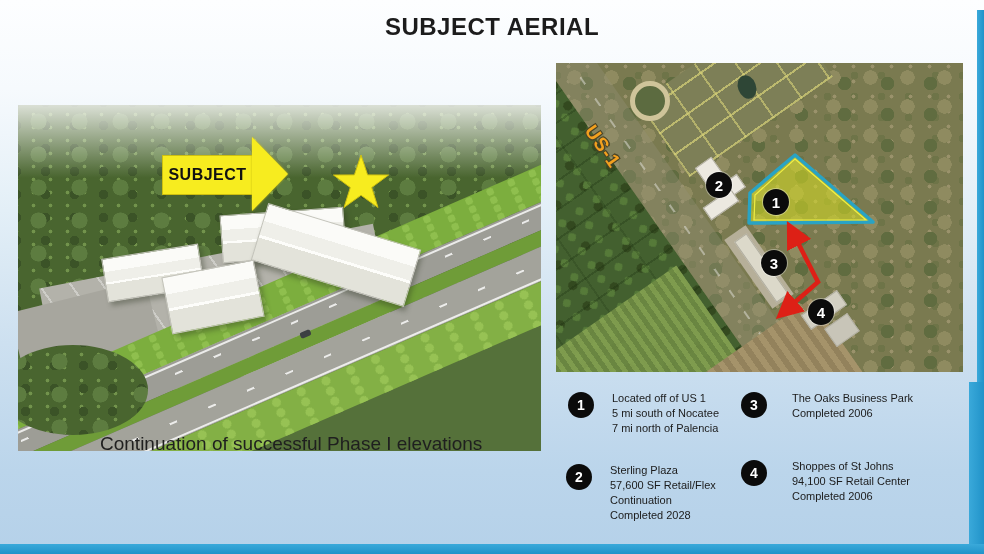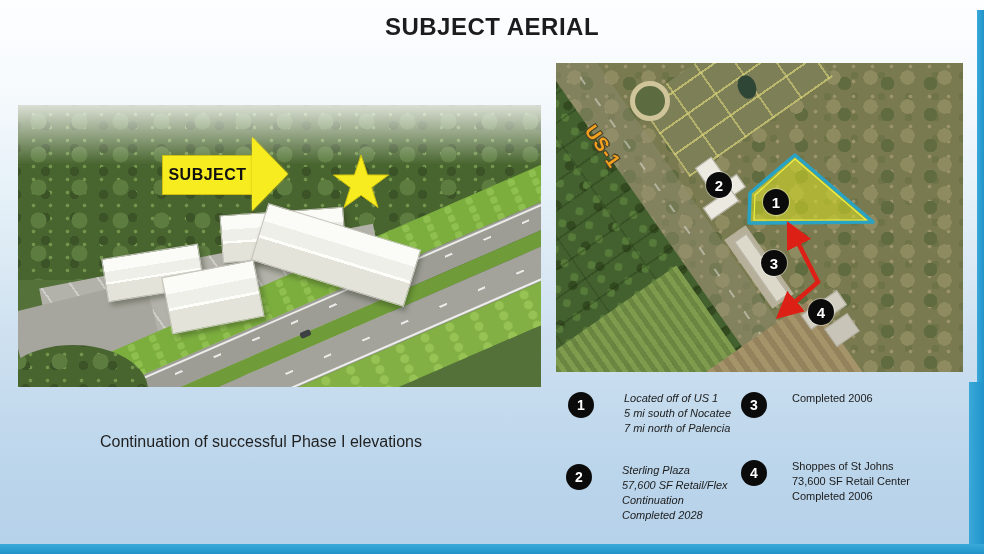--- a/index.html
+++ b/index.html
@@ -10,21 +10,21 @@
   }
   
   .bar-bottom{position:absolute;left:0;bottom:0;width:984px;height:10px;background:linear-gradient(180deg,#3aa9da,#2193c9);}
   .bar-right-top{position:absolute;left:977px;top:10px;width:7px;height:372px;background:linear-gradient(90deg,#3aa9da,#2193c9);}
   .bar-right-bottom{position:absolute;left:969px;top:382px;width:15px;height:172px;background:linear-gradient(90deg,#3aa9da,#2193c9);}
 
   .title{position:absolute;left:0;top:13px;width:984px;text-align:center;
     font-size:24px;font-weight:700;letter-spacing:.5px;color:#1c1c1c;}
 
   
-  .photo{position:absolute;left:18px;top:105px;width:523px;height:282px;overflow:hidden;background:#55713a;}
+  .photo{position:absolute;left:18px;top:105px;width:523px;height:346px;overflow:hidden;background:#55713a;}
   .tex-forest{
     background-color:#49652f;
     background-image:
       radial-gradient(circle,#5d7c40 0 30%,transparent 31%),
       radial-gradient(circle,#3b5327 0 25%,transparent 26%),
       radial-gradient(circle,#72934c 0 18%,transparent 19%);
     background-size:41px 33px,29px 23px,17px 13px;
     background-position:0 0,13px 9px,7px 3px;
   }
   .p-forest{position:absolute;left:0;top:0;width:100%;height:62%;}
@@ -103,26 +103,26 @@
   .m-bld{position:absolute;background:#ece9e0;border:1px solid #b0ad9f;}
   .m-park{position:absolute;background:#b6af99;}
   .pin{position:absolute;width:26px;height:26px;border-radius:50%;background:#0b0b0b;color:#fff;
     display:flex;align-items:center;justify-content:center;font-size:15px;font-weight:700;box-shadow:0 0 0 1px rgba(255,255,255,.35);}
   .us1{position:absolute;left:42px;top:58px;transform:rotate(55deg);transform-origin:left top;
     font-size:19px;font-weight:700;color:#f2a01e;letter-spacing:1px;
     text-shadow:-1px -1px 0 #4a4428,1px -1px 0 #4a4428,-1px 1px 0 #4a4428,1px 1px 0 #4a4428;}
   .m-svg{position:absolute;left:0;top:0;}
 
   
-  .caption{position:absolute;left:100px;top:433px;font-size:16px;color:#1f1f1f;}
+  .caption{position:absolute;left:100px;top:433px;font-size:19px;color:#1f1f1f;}
   .lg-item{position:absolute;display:flex;align-items:flex-start;}
   .lg-num{flex:0 0 26px;width:26px;height:26px;border-radius:50%;background:#0b0b0b;color:#fff;
     display:flex;align-items:center;justify-content:center;font-size:14px;font-weight:700;margin-top:1px;}
   .lg-text{font-size:11px;line-height:15px;color:#1b1b1b;}
-  .gap18{margin-left:30px;font-style:italic;} .gap25{margin-left:25px;}
+  .gap18{margin-left:18px;} .gap25{margin-left:25px;}
 </style>
 </head>
 <body>
 
 <div class="slide">
 
   <div class="title">SUBJECT AERIAL</div>
 
   <div class="photo">
     <div class="p-forest tex-forest"></div>
@@ -198,39 +198,40 @@
     <div class="lg-text gap18">
       <div>Located off of US 1</div>
       <div>5 mi south of Nocatee</div>
       <div>7 mi north of Palencia</div>
     </div>
   </div>
 
   <div class="lg-item" style="left:741px;top:391px;">
     <div class="lg-num">3</div>
     <div class="lg-text gap25">
+      <div>The Oaks Business Park</div>
       <div>Completed 2006</div>
     </div>
   </div>
 
   <div class="lg-item" style="left:566px;top:463px;">
     <div class="lg-num">2</div>
     <div class="lg-text gap18">
       <div>Sterling Plaza</div>
       <div>57,600 SF Retail/Flex</div>
       <div>Continuation</div>
       <div>Completed 2028</div>
     </div>
   </div>
 
   <div class="lg-item" style="left:741px;top:459px;">
     <div class="lg-num">4</div>
     <div class="lg-text gap25">
       <div>Shoppes of St Johns</div>
-      <div>73,600 SF Retail Center</div>
+      <div>94,100 SF Retail Center</div>
       <div>Completed 2006</div>
     </div>
   </div>
 
   <div class="bar-right-top"></div>
   <div class="bar-right-bottom"></div>
   <div class="bar-bottom"></div>
 
 </div>
 

